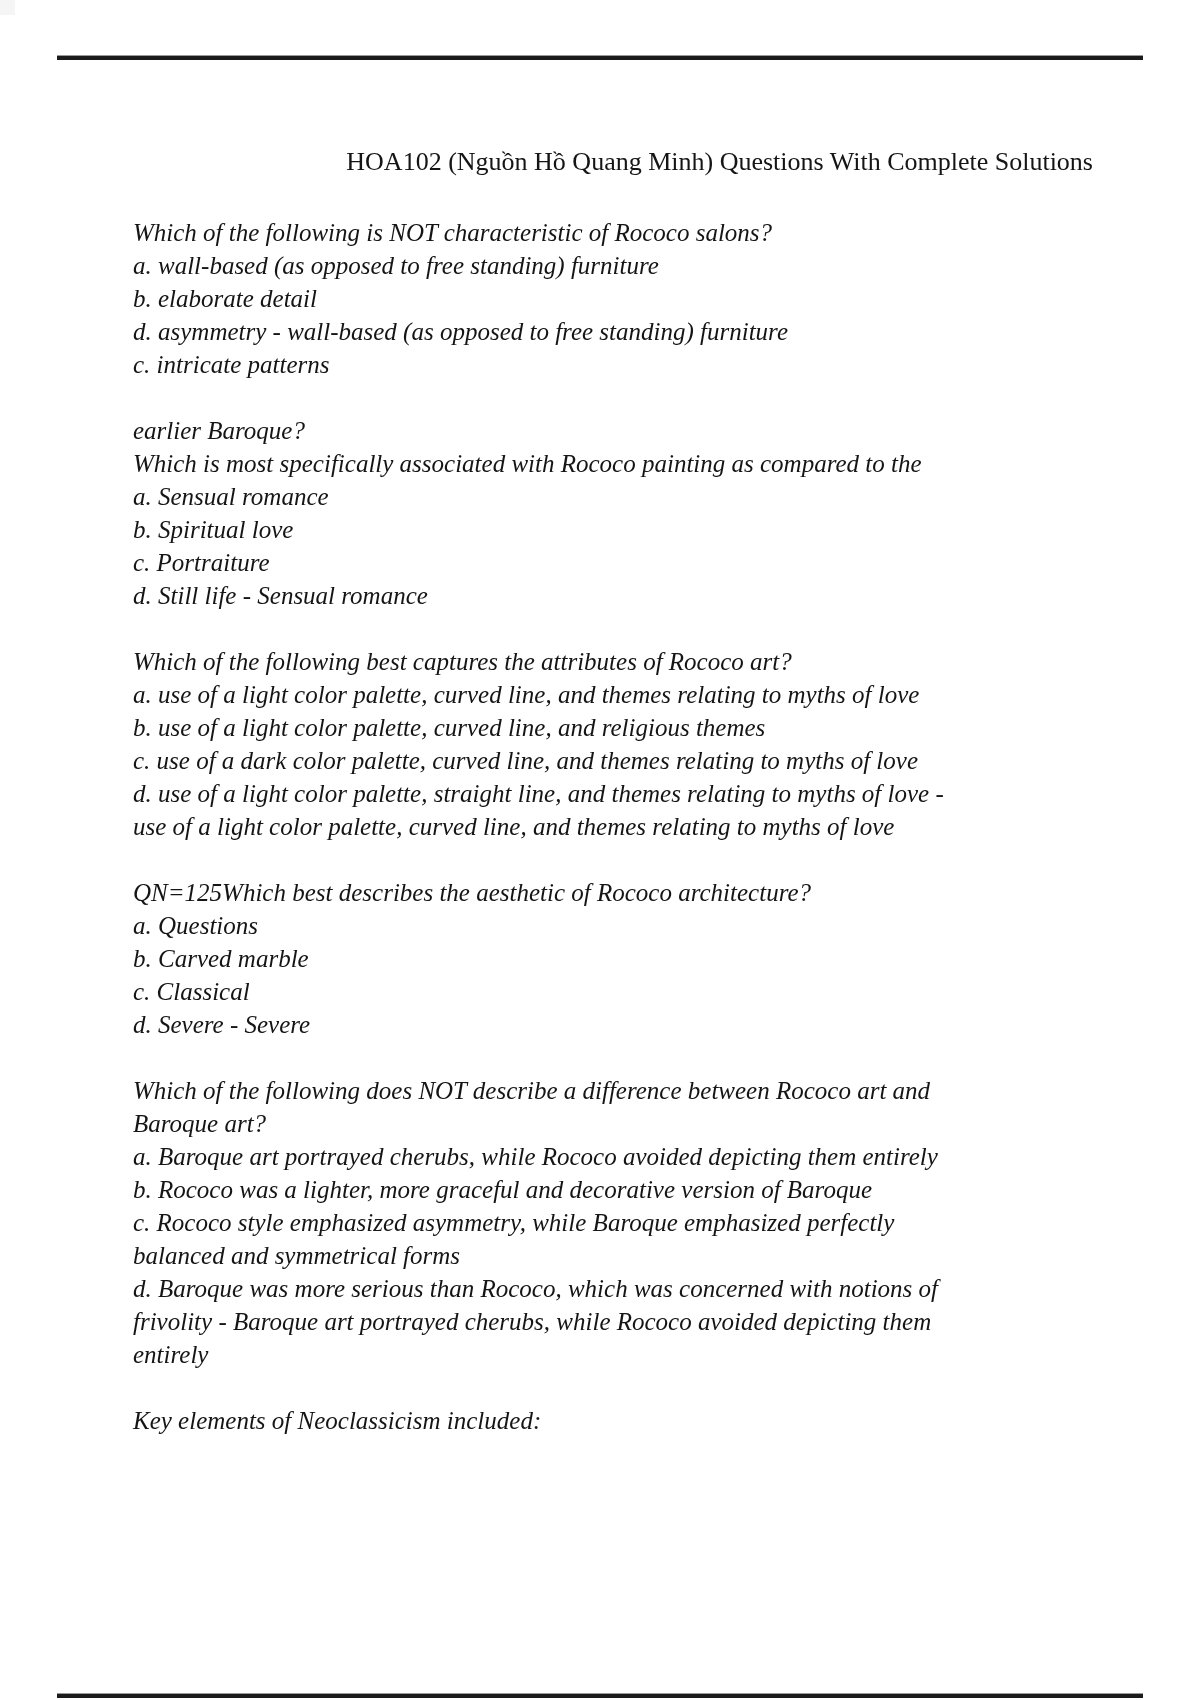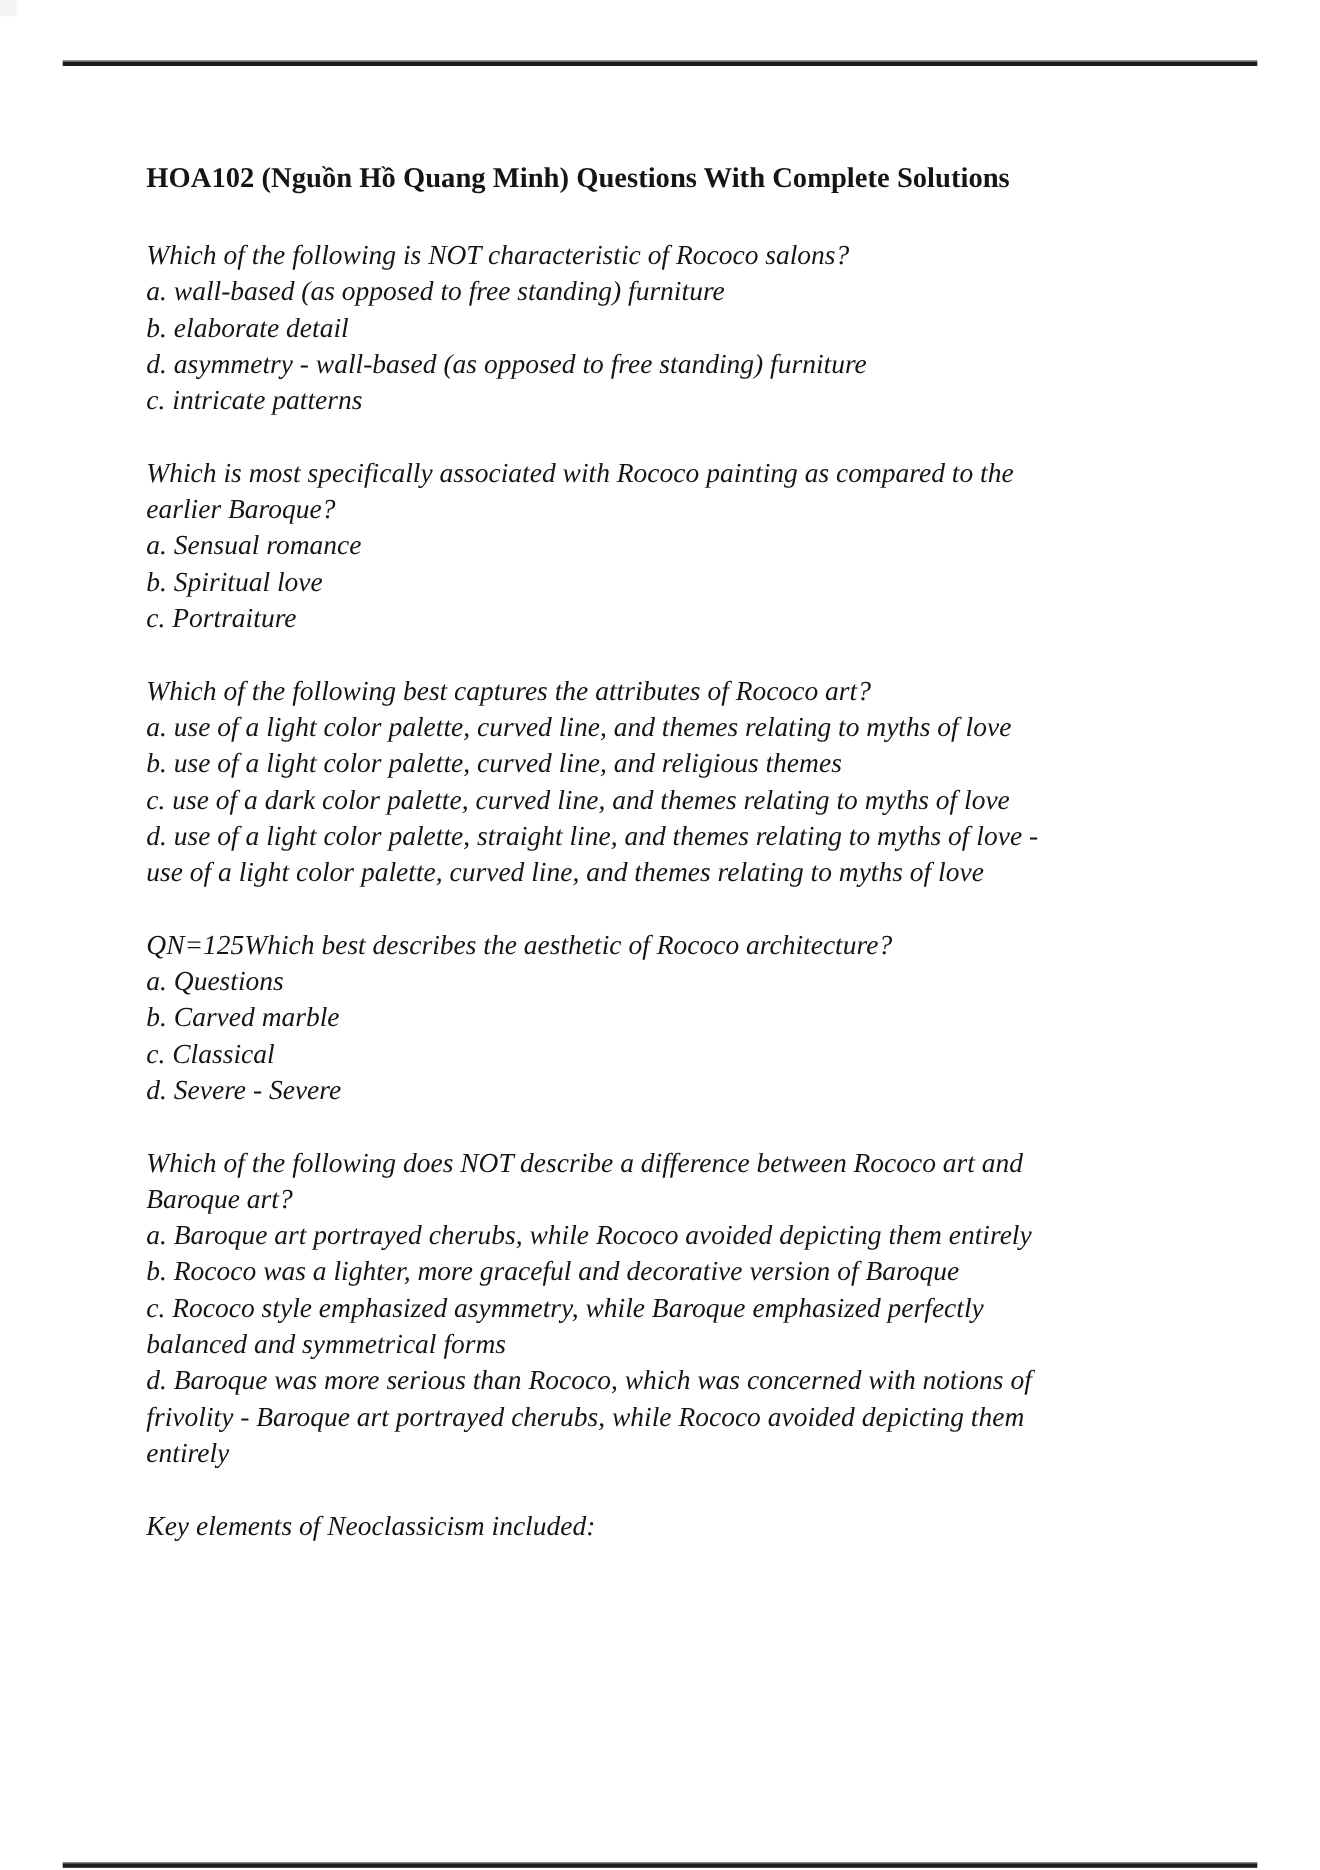--- a/index.html
+++ b/index.html
@@ -34,24 +34,25 @@
   .rule-top { top: 55px; }
   .rule-bottom { top: 1693px; }
   .content {
     position: absolute;
     left: 133px;
     top: 142px;
     width: 960px;
   }
   .doc-title {
     font-size: 26px;
-    font-weight: bold;
+    font-weight: normal;
     line-height: 40px;
     margin: 0 0 34px 0;
     white-space: nowrap;
+    text-align: right;
   }
   .block {
     margin: 0 0 33px 0;
     font-style: italic;
   }
   .line {
     font-size: 25px;
     line-height: 33px;
     white-space: nowrap;
   }
@@ -69,25 +70,26 @@
 
   <div class="block">
     <div class="line">Which of the following is NOT characteristic of Rococo salons?</div>
     <div class="line">a. wall-based (as opposed to free standing) furniture</div>
     <div class="line">b. elaborate detail</div>
     <div class="line">d. asymmetry - wall-based (as opposed to free standing) furniture</div>
     <div class="line">c. intricate patterns</div>
   </div>
 
   <div class="block">
+    <div class="line">earlier Baroque?</div>
     <div class="line">Which is most specifically associated with Rococo painting as compared to the</div>
-    <div class="line">earlier Baroque?</div>
     <div class="line">a. Sensual romance</div>
     <div class="line">b. Spiritual love</div>
     <div class="line">c. Portraiture</div>
+    <div class="line">d. Still life - Sensual romance</div>
   </div>
 
   <div class="block">
     <div class="line">Which of the following best captures the attributes of Rococo art?</div>
     <div class="line">a. use of a light color palette, curved line, and themes relating to myths of love</div>
     <div class="line">b. use of a light color palette, curved line, and religious themes</div>
     <div class="line">c. use of a dark color palette, curved line, and themes relating to myths of love</div>
     <div class="line">d. use of a light color palette, straight line, and themes relating to myths of love -</div>
     <div class="line">use of a light color palette, curved line, and themes relating to myths of love</div>
   </div>

